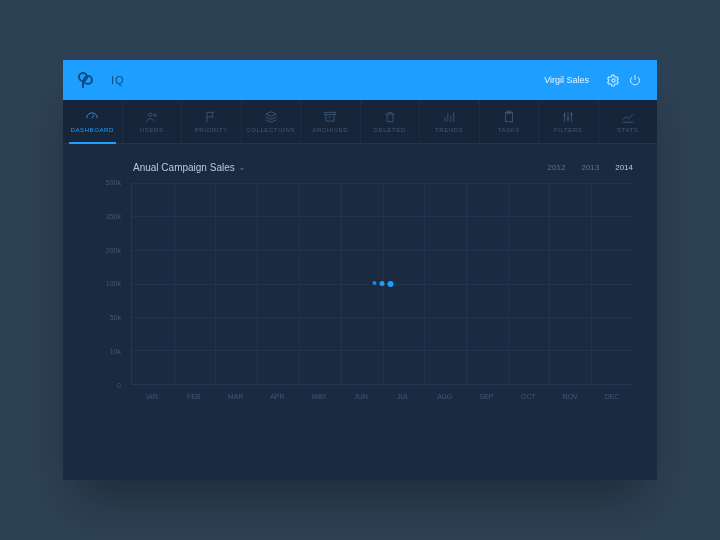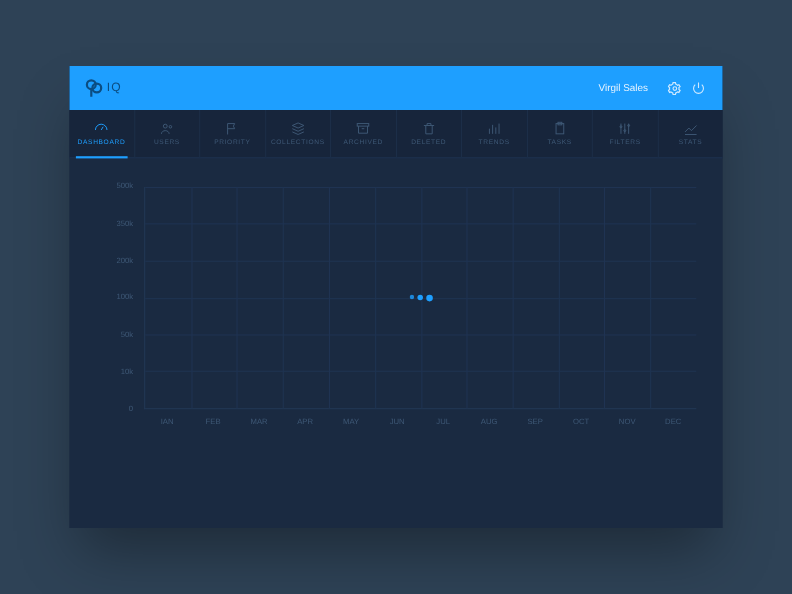--- a/index.html
+++ b/index.html
@@ -23,21 +23,21 @@
   .topbar {
     height: 40px;
     background: #1e9fff;
     display: flex;
     align-items: center;
     padding: 0 14px;
   }
   .logo {
     display: flex;
     align-items: center;
-    gap: 2px;
+    gap: 16px;
   }
   .logo-mark svg { display:block; }
   .logo-text { font-size: 11px; color: #0b4d82; letter-spacing: 1px; font-weight: 500; }
   .topbar-spacer { flex: 1; }
   .user-name { font-size: 9px; color: #e9f4ff; margin-right: 10px; }
   .top-icon { width: 16px; height: 16px; display:flex; align-items:center; justify-content:center; margin-left: 6px; cursor:pointer; }
   .top-icon svg { stroke: #cfe9ff; }
   
   .nav {
     height: 44px;
@@ -261,20 +261,31 @@
           <svg width="14" height="14" viewBox="0 0 24 24" stroke-width="1.5">
             <polyline points="3 17 9 11 13 15 21 7"></polyline>
             <path d="M3 21h18"></path>
           </svg>
         </span>
       <span class="nav-label">STATS</span>
     </div>
   </div>
 
   <div class="content">
+    <div class="chart-header">
+      <div class="chart-title">
+        <span>Anual Campaign Sales</span>
+        <span class="chev">⌄</span>
+      </div>
+      <div class="chart-years">
+        <span class="chart-year">2012</span>
+        <span class="chart-year">2013</span>
+        <span class="chart-year active">2014</span>
+      </div>
+    </div>
 
     <div class="chart">
       <div class="y-axis">
         <span class="y-tick">500k</span>
         <span class="y-tick">350k</span>
         <span class="y-tick">200k</span>
         <span class="y-tick">100k</span>
         <span class="y-tick">50k</span>
         <span class="y-tick">10k</span>
         <span class="y-tick">0</span>

